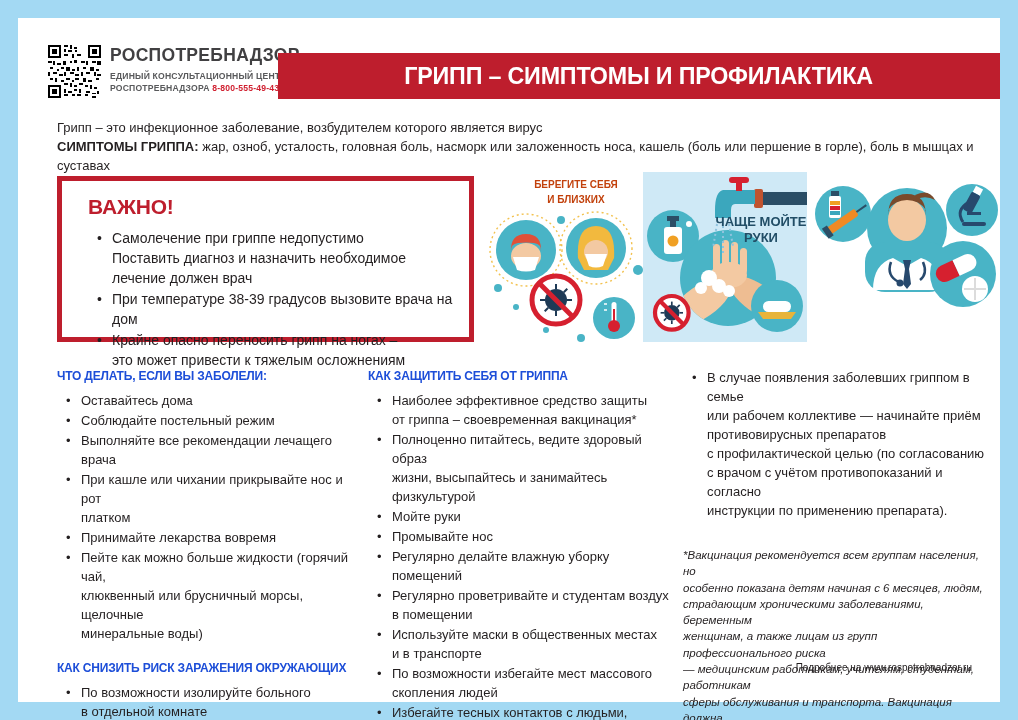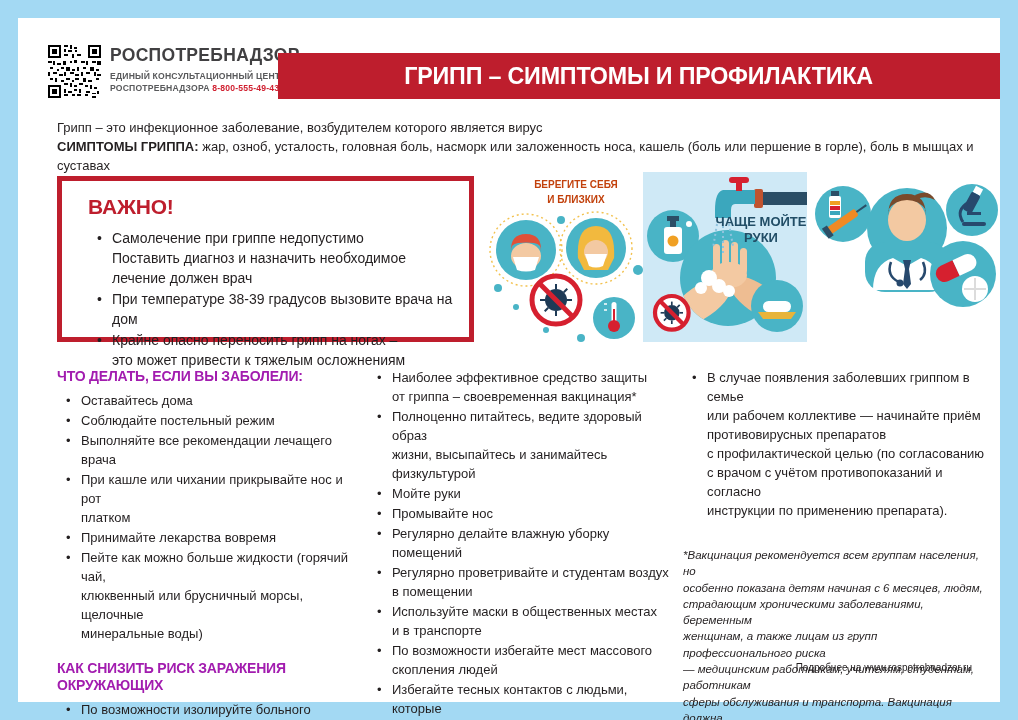--- a/index.html
+++ b/index.html
@@ -43,21 +43,21 @@
   .card2 svg{position:absolute;left:0;top:0;}
   .cap2{position:absolute;left:66px;top:42px;width:104px;text-align:center;color:#214d66;font-size:13px;font-weight:bold;line-height:16px;white-space:pre-line;}
   .panel3{left:797px;top:152px;width:185px;height:160px;}
   .cap3{left:801px;top:277px;width:118px;text-align:center;color:#be1e2d;font-size:12.5px;font-weight:bold;line-height:15px;white-space:pre-line;}
 
   
   .col{top:350px;font-size:13px;line-height:19px;}
   .col1{left:39px;width:303px;}
   .col2{left:350px;width:312px;}
   .col3{left:665px;width:303px;}
-  .sec-h{color:#a21caf;font-size:14px;font-weight:bold;line-height:17px;margin:0 0 6px;letter-spacing:-.2px;}
+  .sec-h{color:#1d4ed8;font-size:12px;font-weight:bold;line-height:17px;margin:0 0 6px;letter-spacing:-.2px;}
   .sec-h.second{margin-top:17px;}
   .footnote{margin-top:27px;font-style:italic;font-size:11.5px;line-height:16.3px;white-space:pre-line;}
   .footer-link{right:28px;top:644px;font-size:10px;}
 </style>
 </head>
 <body>
 
 <div class="page">
 
   <svg class="abs qr" viewBox="0 0 29 29" shape-rendering="crispEdges">
@@ -300,20 +300,21 @@
     <ul class="bullets">
         <li>
           <span class="b">•</span>
           <span class="t">По возможности изолируйте больного
 в отдельной комнате</span>
         </li>
       </ul>
   </div>
 
   <div class="abs col col2">
+    <div class="sec-h">КАК ЗАЩИТИТЬ СЕБЯ ОТ ГРИППА</div>
     <ul class="bullets">
         <li>
           <span class="b">•</span>
           <span class="t">Наиболее эффективное средство защиты
 от гриппа – своевременная вакцинация*</span>
         </li>
         <li>
           <span class="b">•</span>
           <span class="t">Полноценно питайтесь, ведите здоровый образ
 жизни, высыпайтесь и занимайтесь

